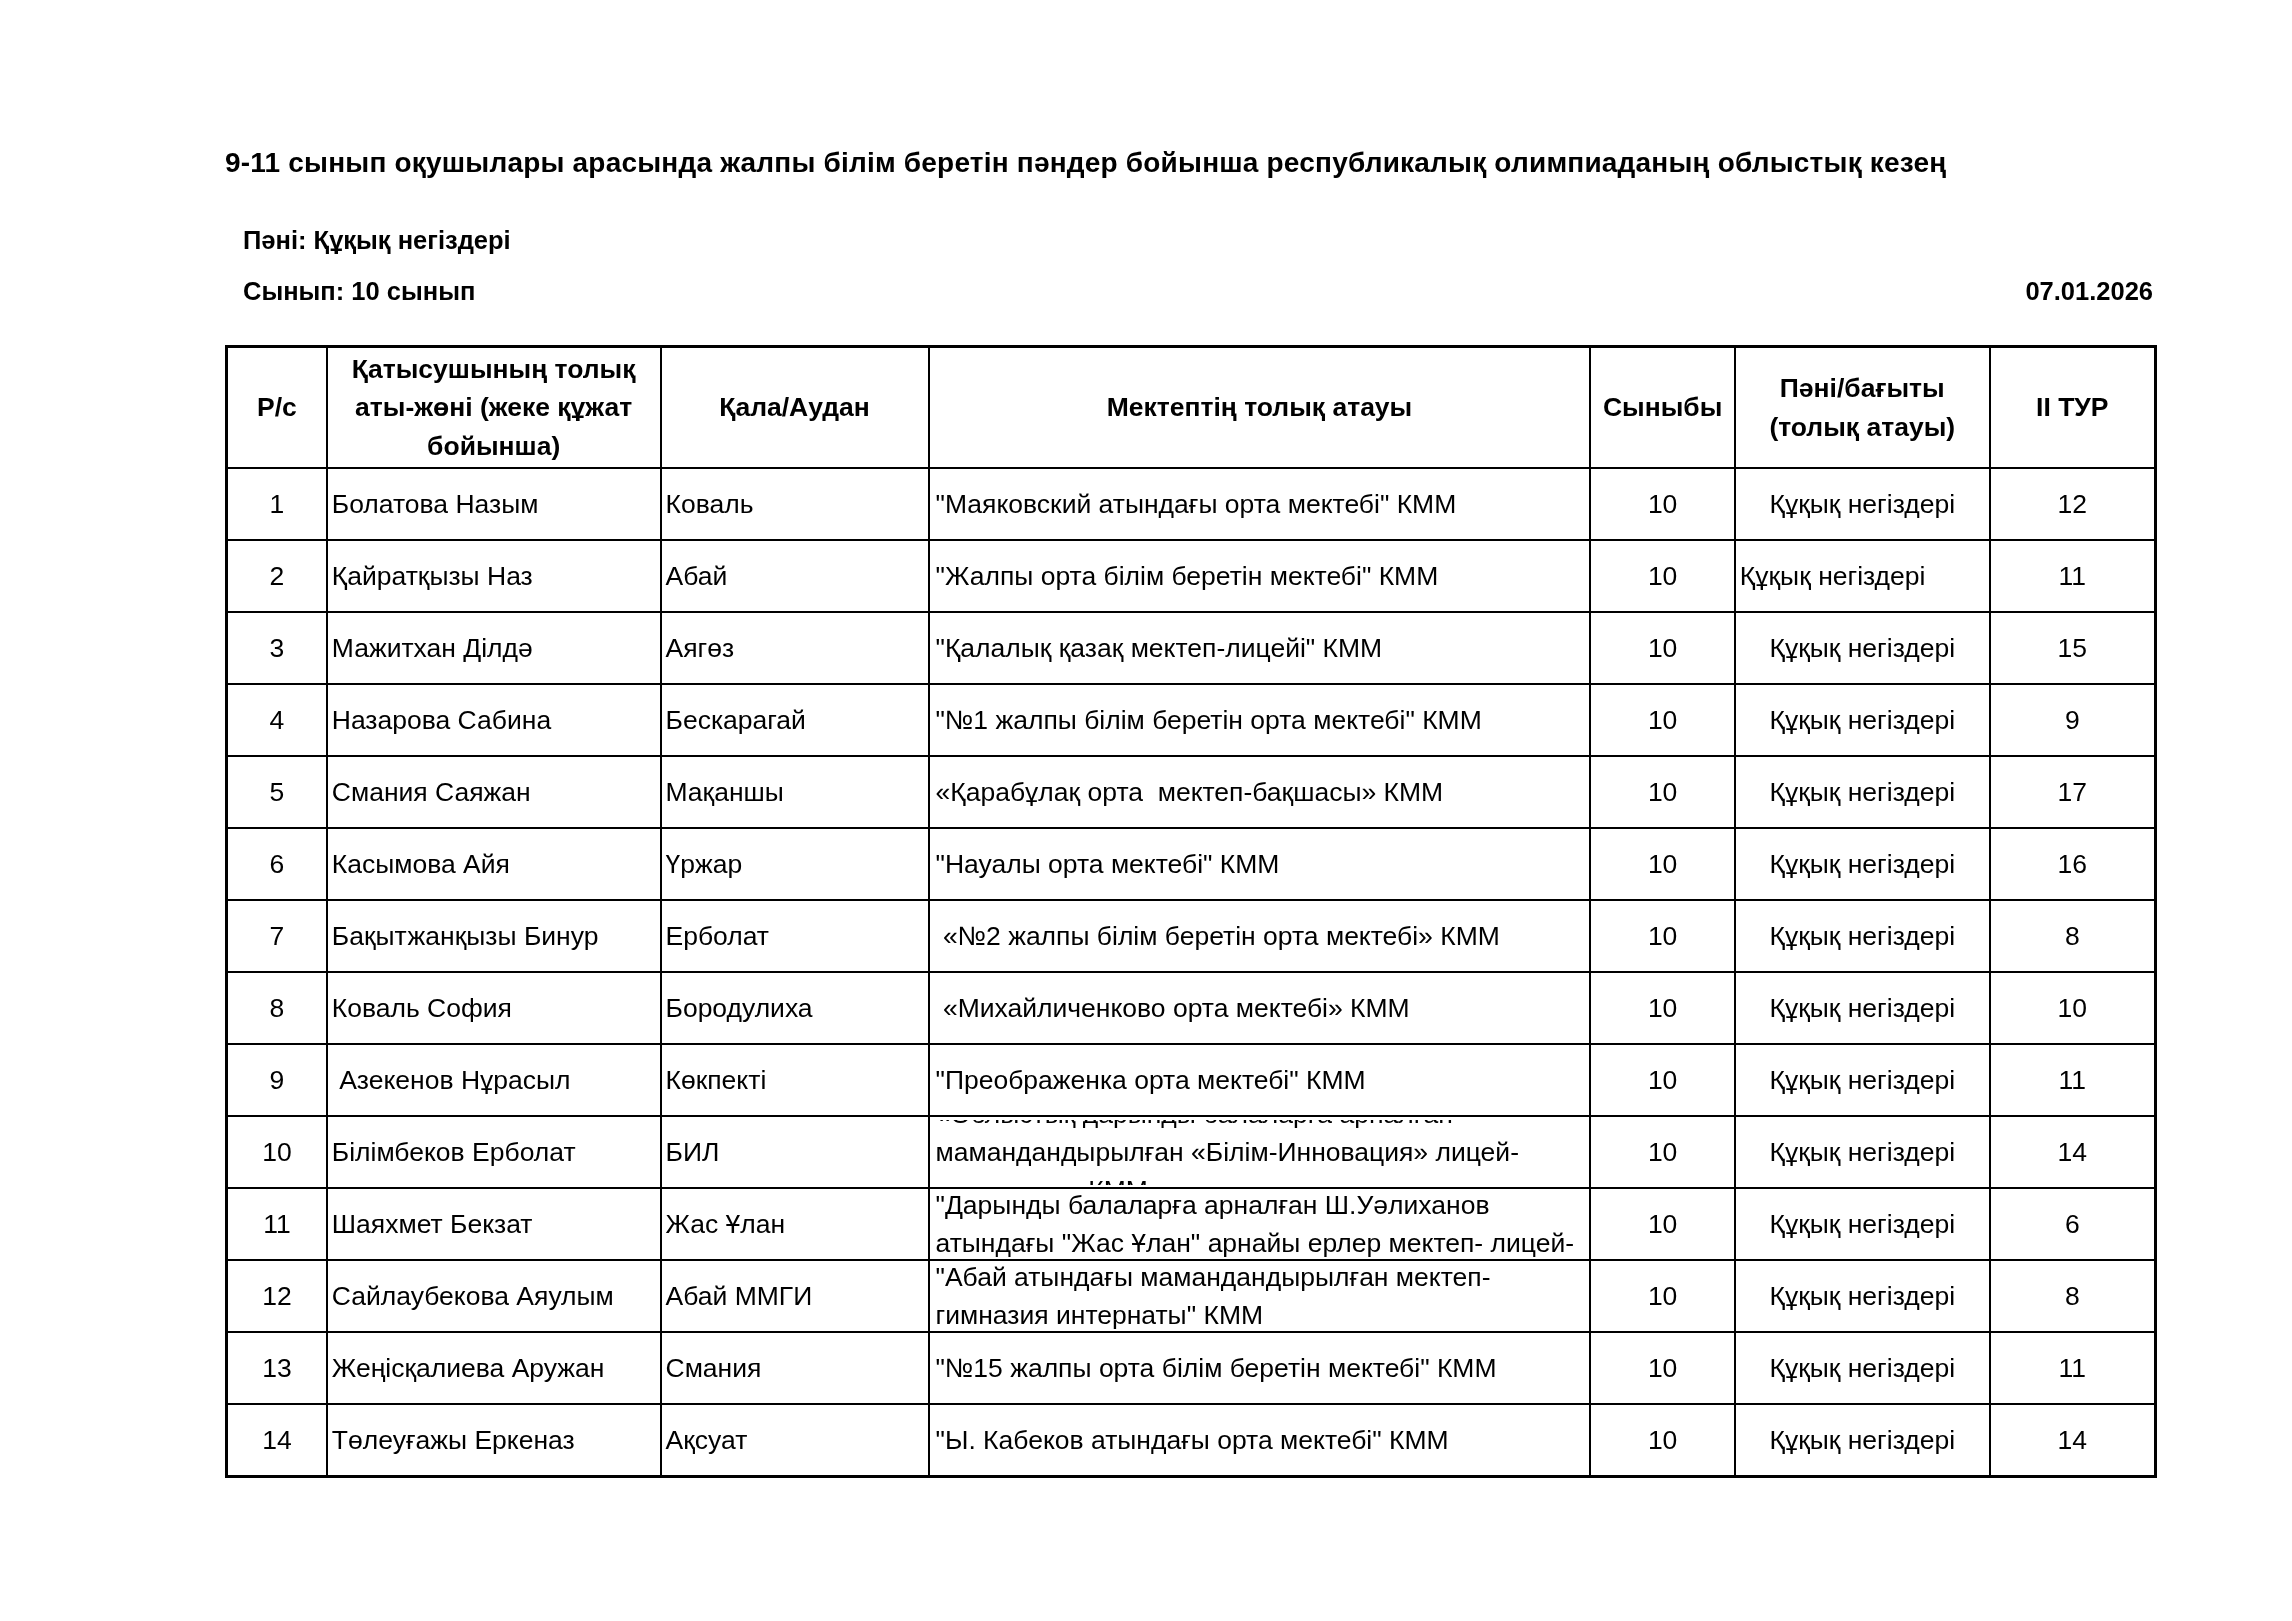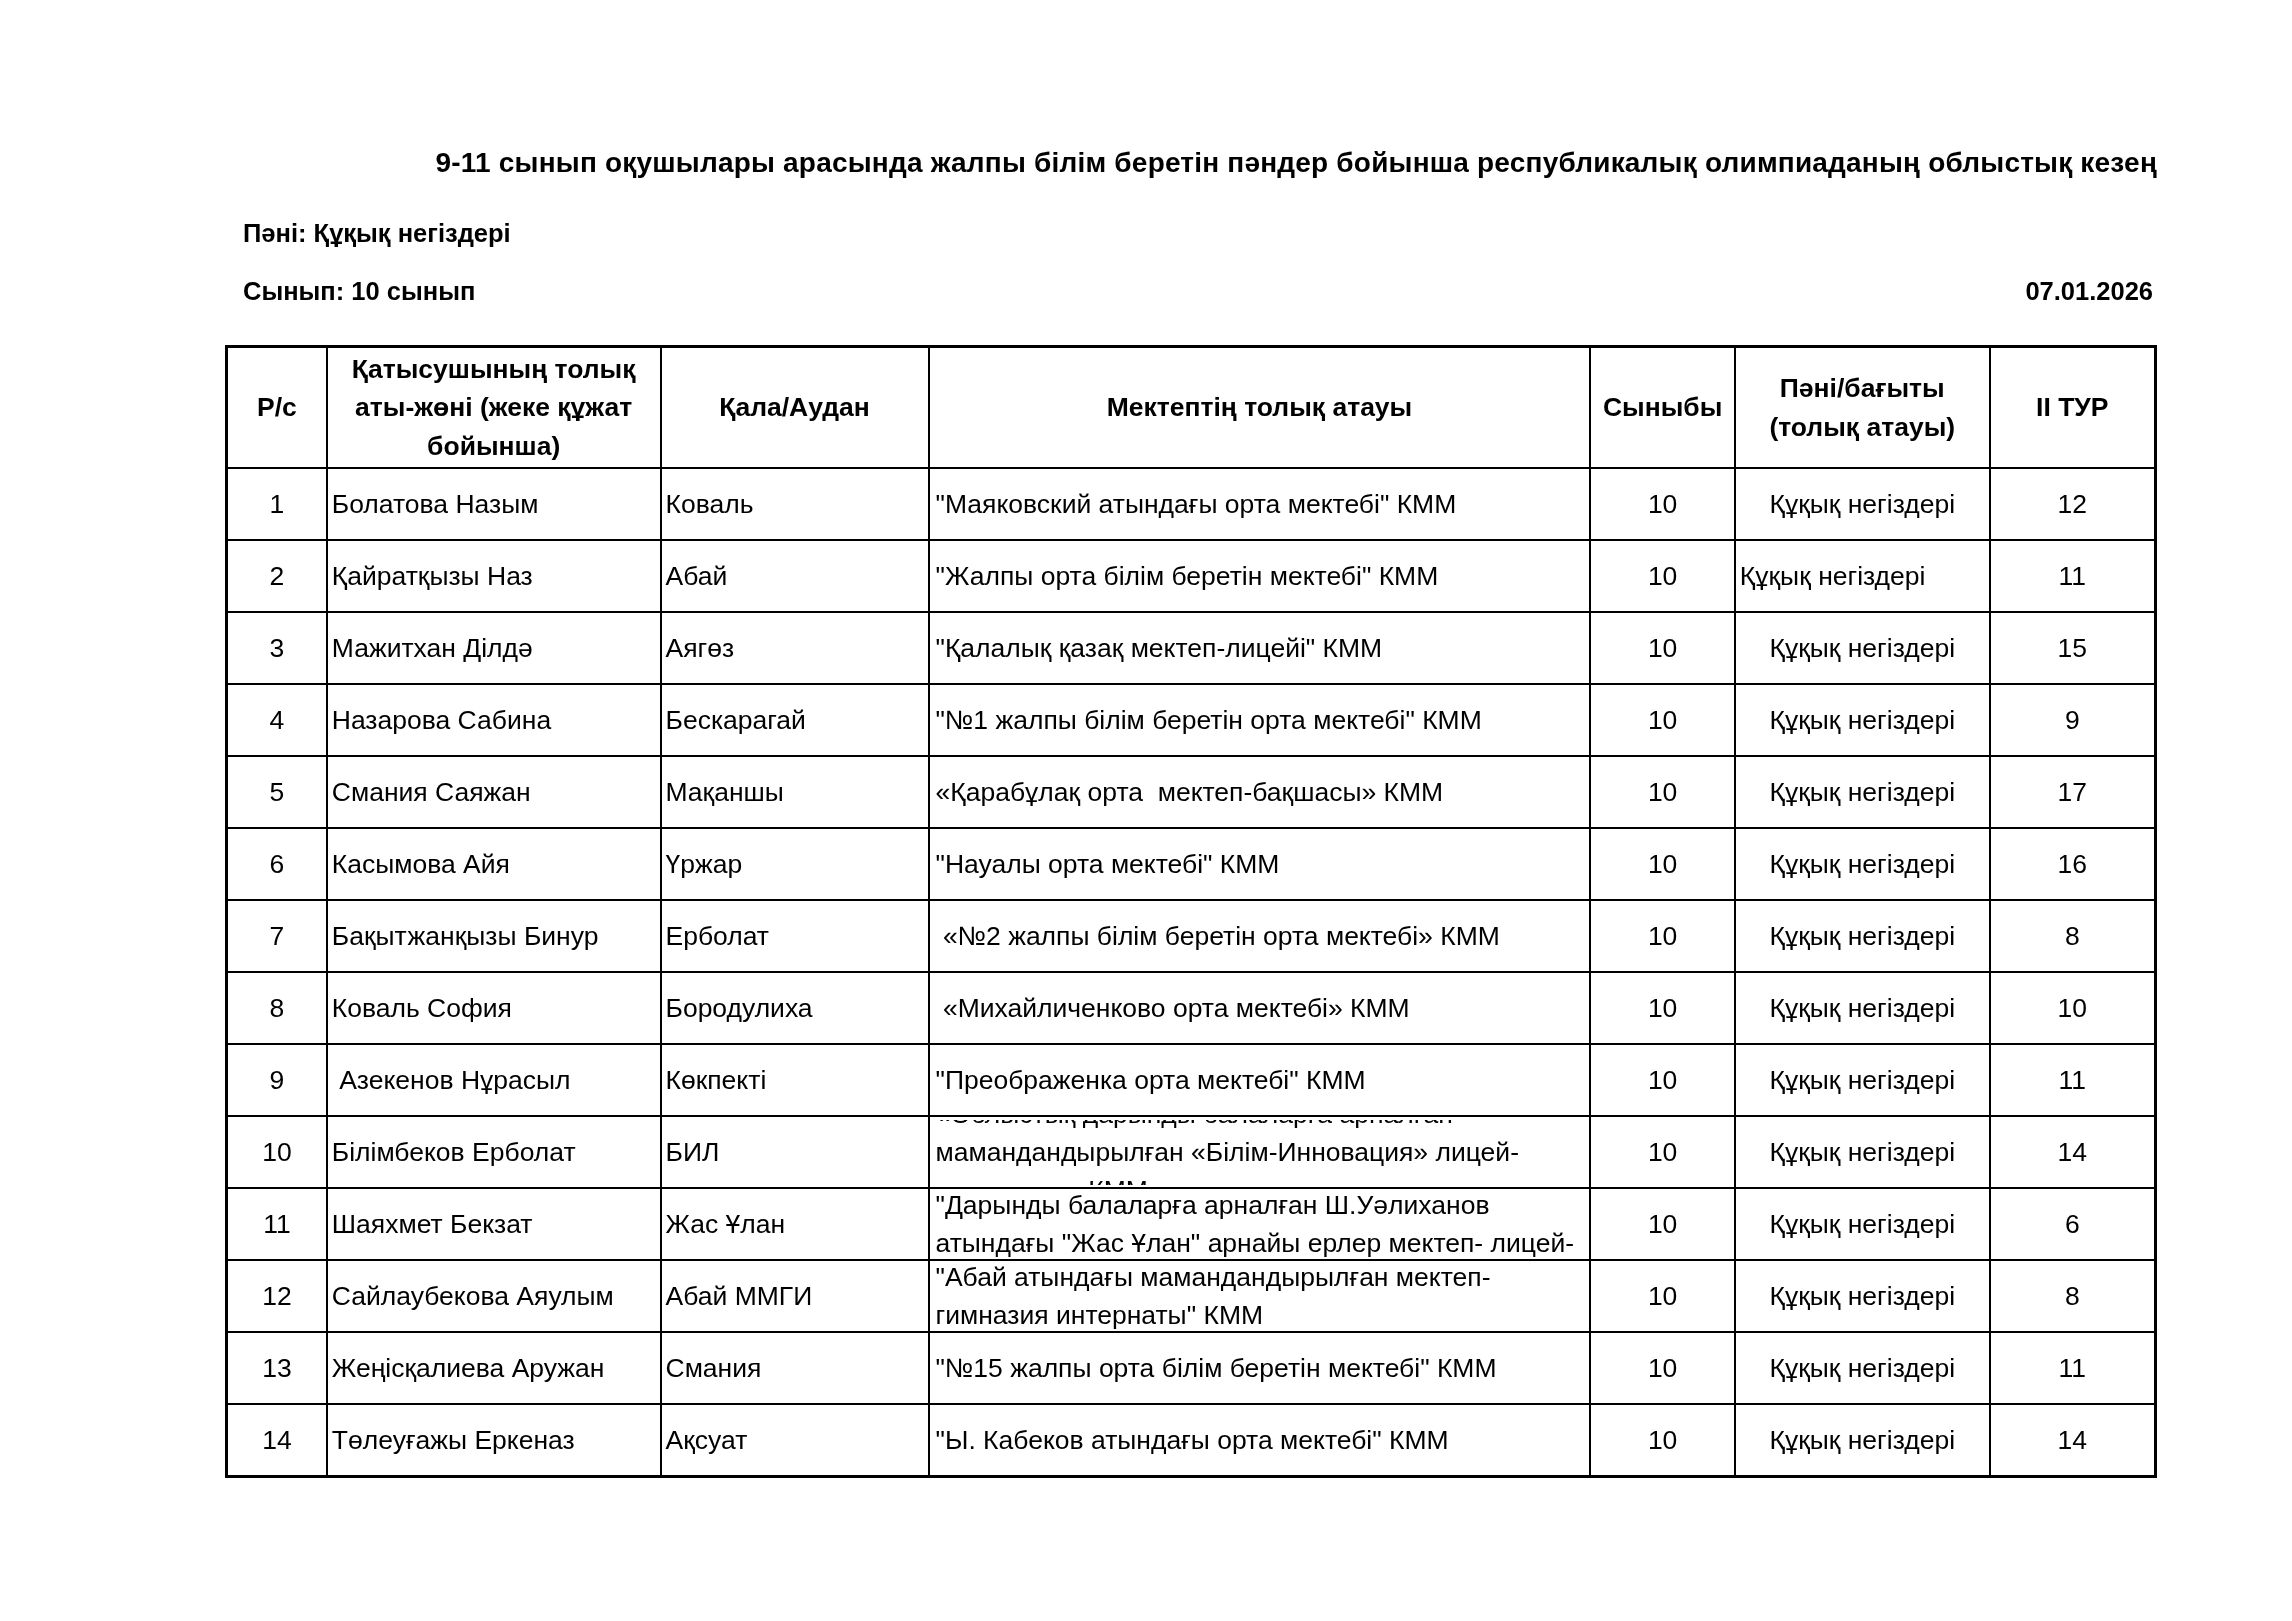--- a/index.html
+++ b/index.html
@@ -13,29 +13,29 @@
     width: 2293px;
     height: 1621px;
     background: #ffffff;
     overflow: hidden;
   }
   .doc-title {
     position: absolute;
     left: 225px;
     width: 1932px;
     top: 147px;
-    text-align: right;
+    text-align: left;
     font-size: 28px;
     font-weight: bold;
     letter-spacing: 0.2px;
   }
   .meta-subject {
     position: absolute;
     left: 243px;
-    top: 219px;
+    top: 226px;
     font-size: 25.5px;
     font-weight: bold;
   }
   .meta-class {
     position: absolute;
     left: 243px;
     top: 277px;
     font-size: 25.5px;
     font-weight: bold;
     text-align: center;

